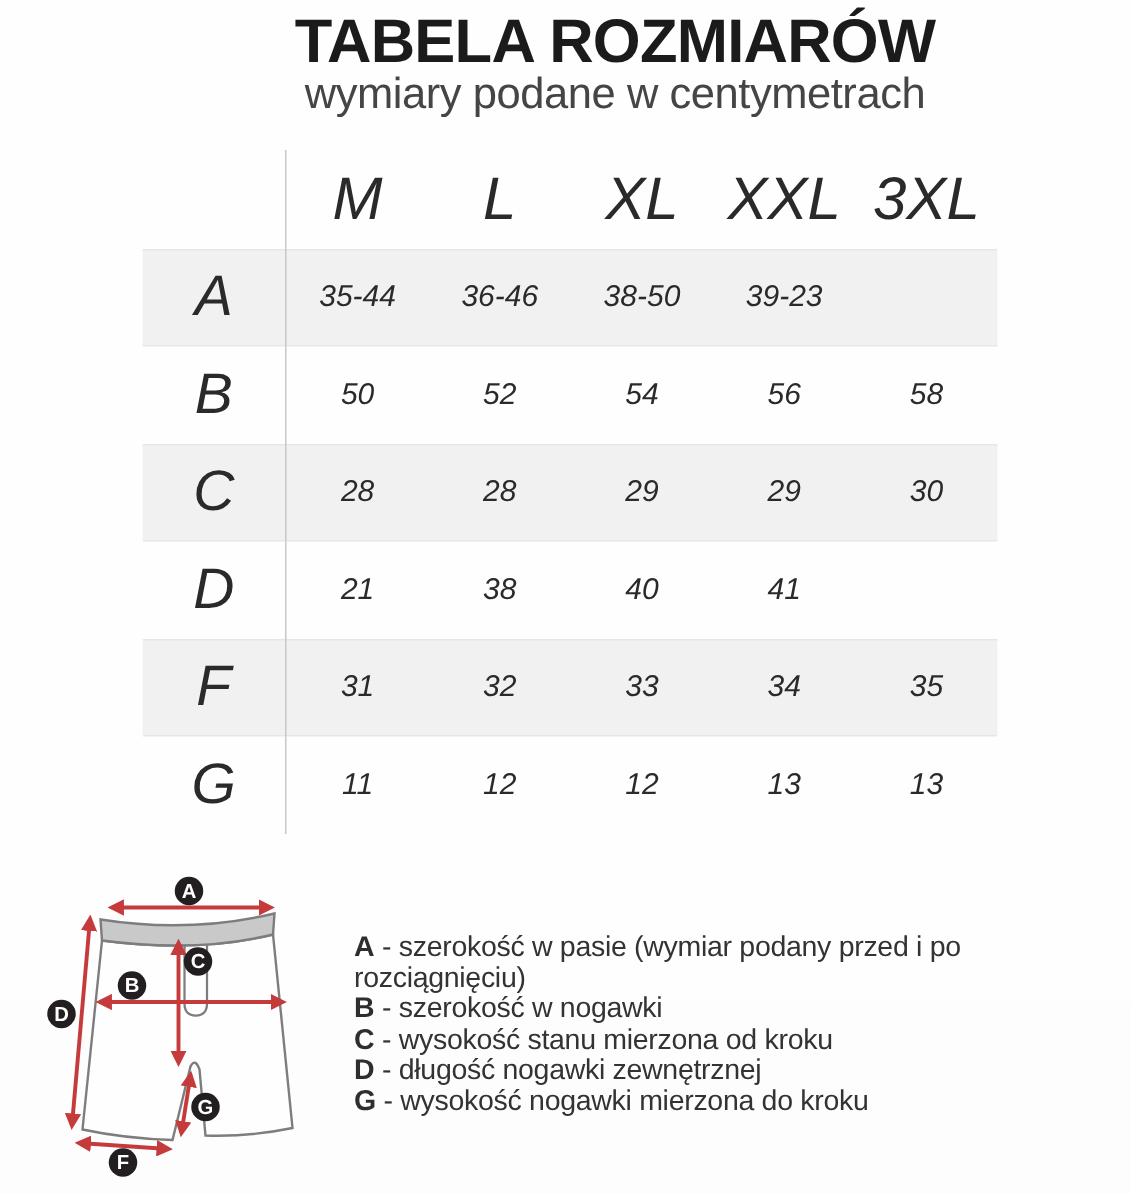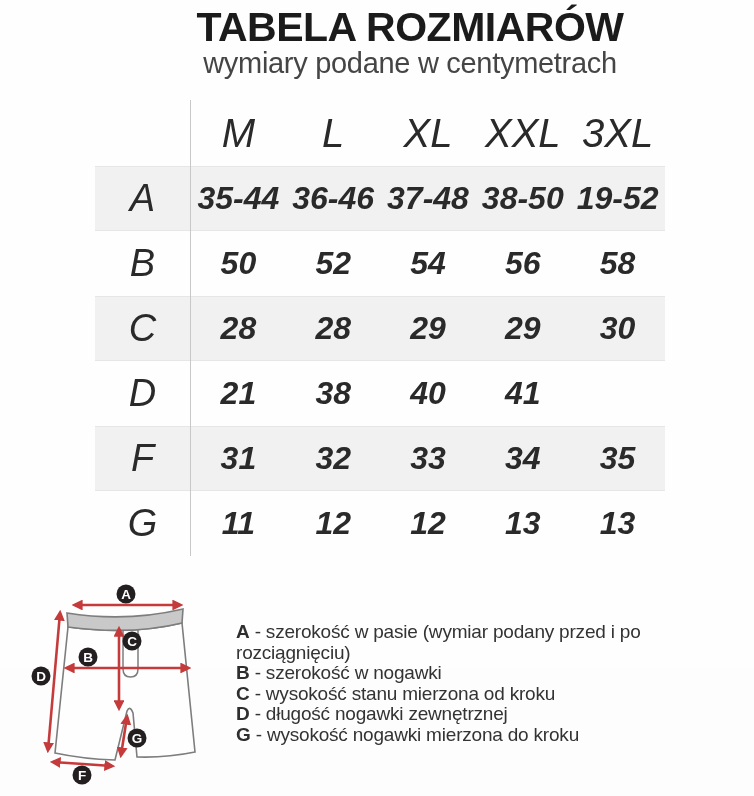--- a/index.html
+++ b/index.html
@@ -34,21 +34,21 @@
   
   .size-table{position:absolute;left:95px;top:100px;width:570px;}
   .trow{display:grid;grid-template-columns:96px repeat(5,1fr);height:65px;}
   .trow.thead{height:66px;}
   .cell{
     display:flex;align-items:center;justify-content:center;
     font-style:italic;font-weight:400;
   }
   .cell.rowlab{font-size:38px;border-right:1px solid var(--divider);}
   .cell.sizecol{font-size:40px;}
-  .cell.val{font-size:32px;font-weight:bold;}
+  .cell.val{font-size:20px;}
   .trow.stripe{
     background:var(--stripe);
     box-shadow:inset 0 1px 0 rgba(0,0,0,.045), inset 0 -1px 0 rgba(0,0,0,.045);
   }
 
   
   .diagram{position:absolute;left:20px;top:580px;width:210px;height:216px;}
   .arrow{stroke:var(--arrow);stroke-width:2.6;fill:none;}
   .ahead{fill:var(--arrow);}
   .outline{stroke:var(--outline);stroke-width:1.6;fill:#fefefe;}
@@ -85,23 +85,22 @@
       <div class="cell sizecol">L</div>
       <div class="cell sizecol">XL</div>
       <div class="cell sizecol">XXL</div>
       <div class="cell sizecol">3XL</div>
     </div>
 
     <div class="trow stripe">
       <div class="cell rowlab">A</div>
       <div class="cell val">35-44</div>
       <div class="cell val">36-46</div>
-      <div class="cell val">37-48</div>
       <div class="cell val">38-50</div>
-      <div class="cell val">19-52</div>
+      <div class="cell val">39-23</div>
     </div>
 
     <div class="trow">
       <div class="cell rowlab">B</div>
       <div class="cell val">50</div>
       <div class="cell val">52</div>
       <div class="cell val">54</div>
       <div class="cell val">56</div>
       <div class="cell val">58</div>
     </div>

